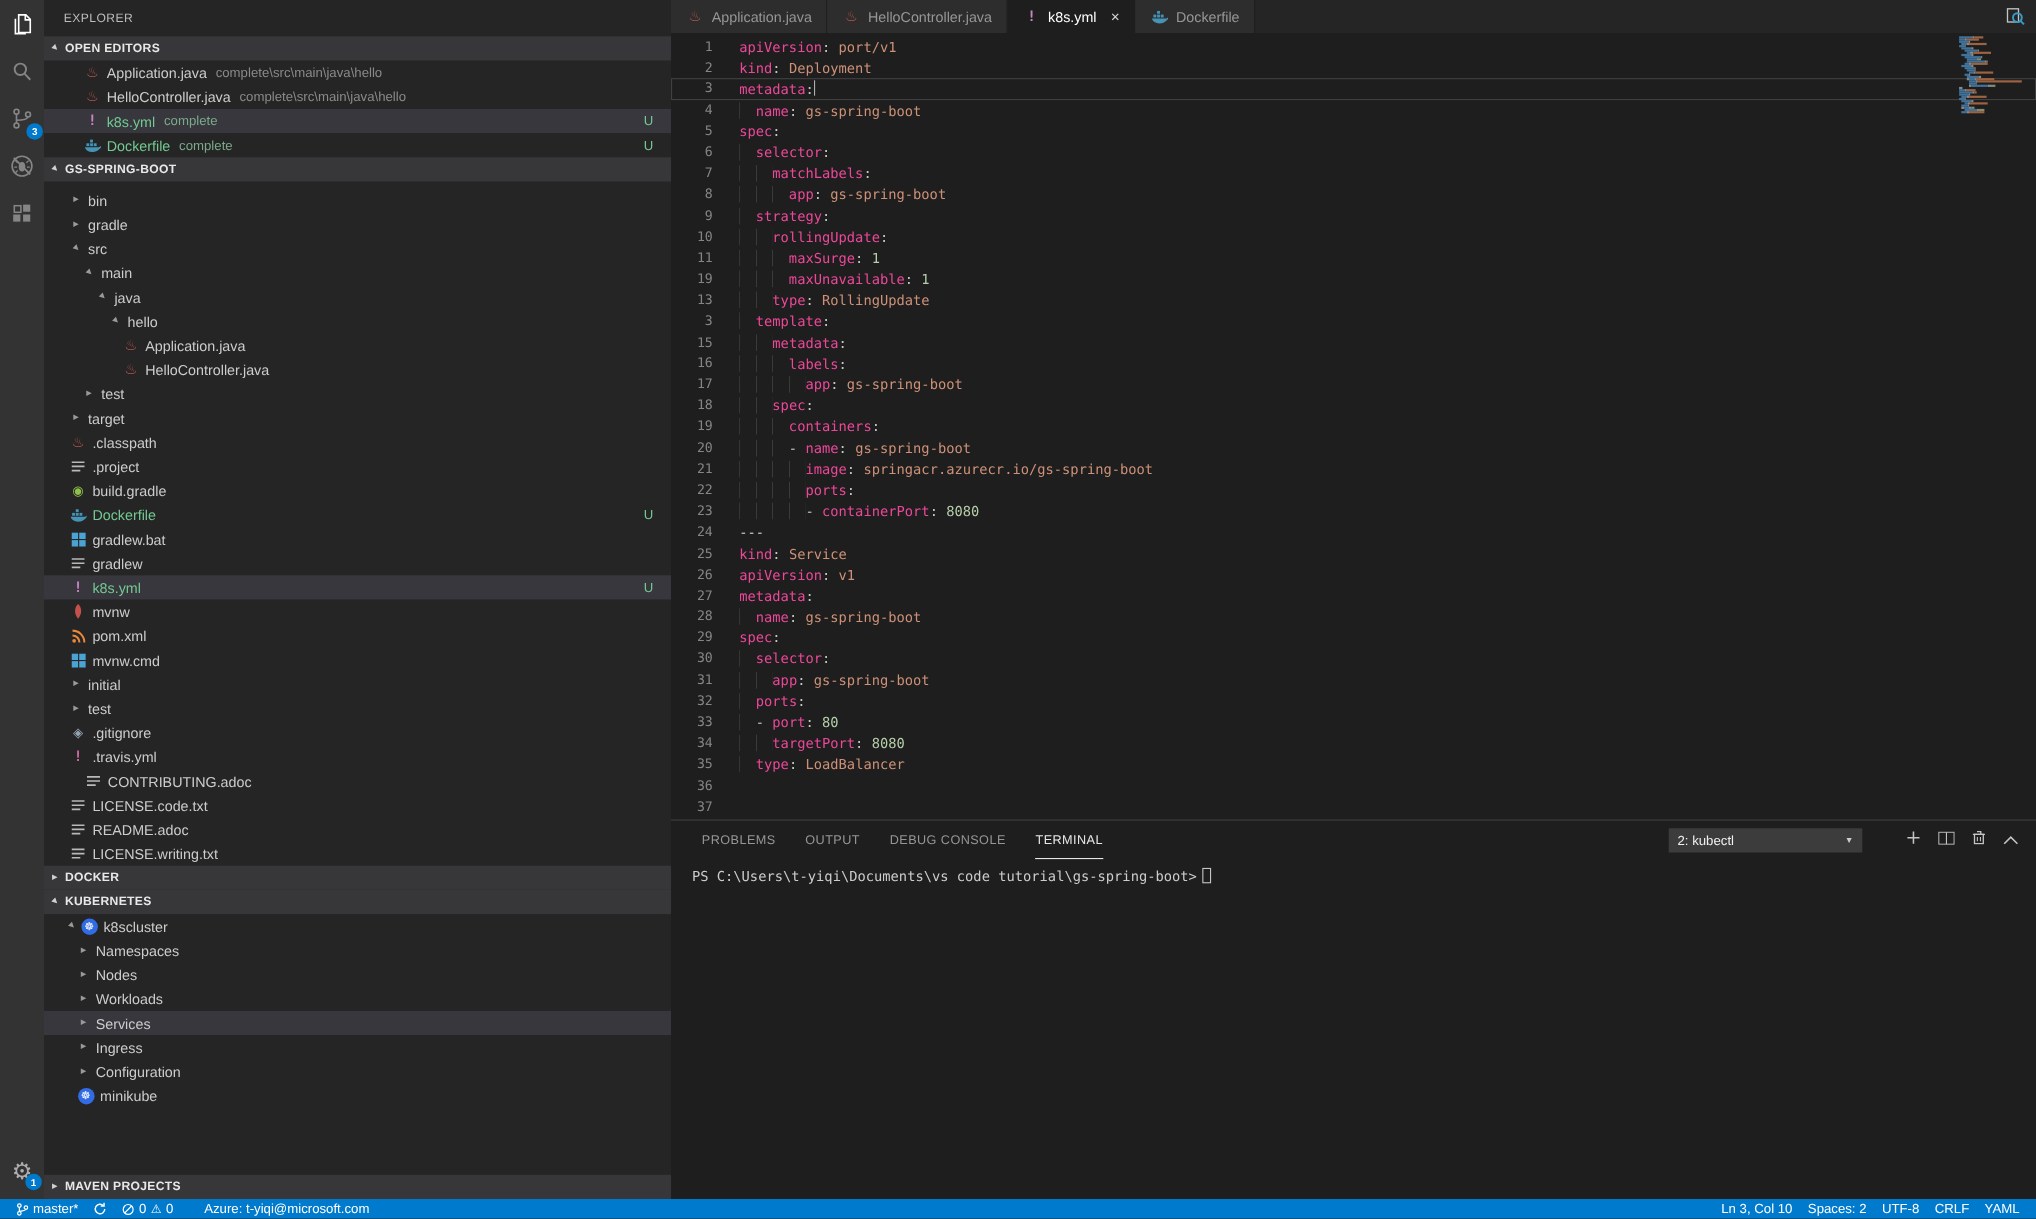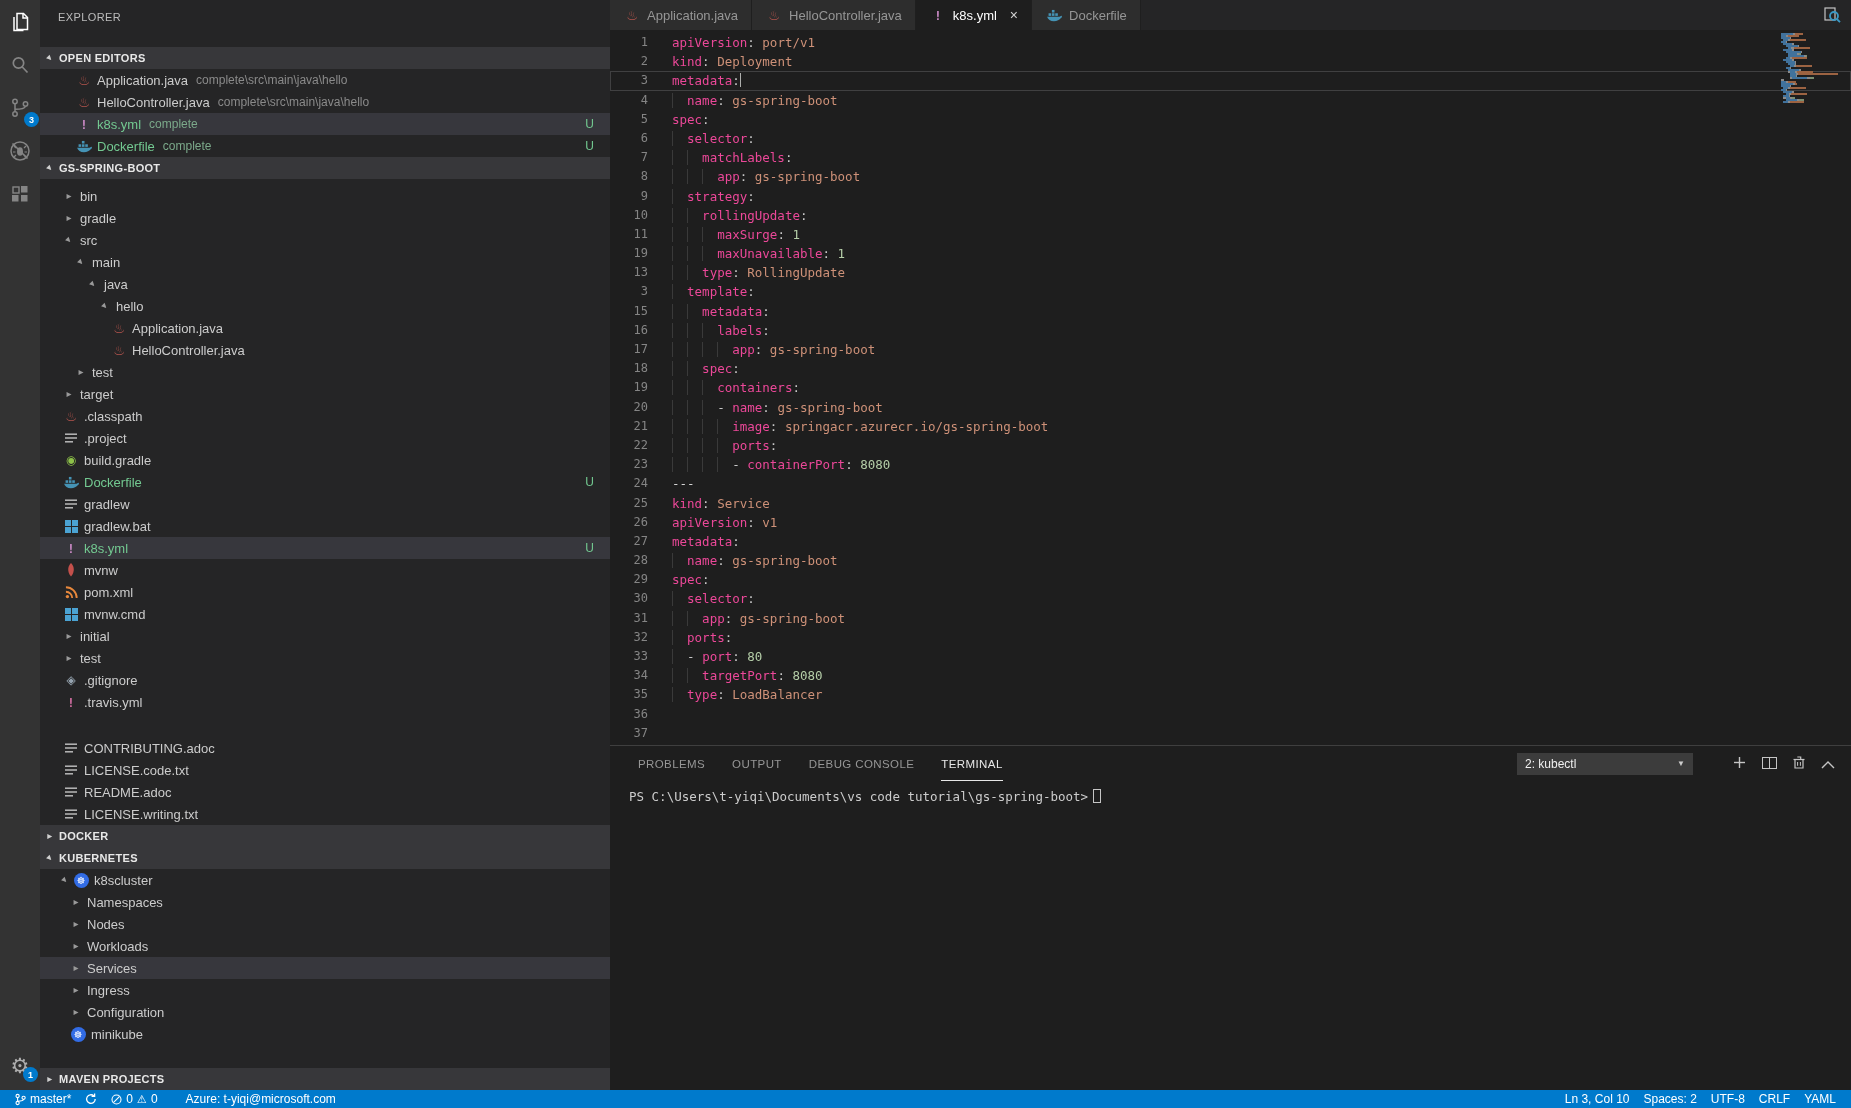--- a/index.html
+++ b/index.html
@@ -15,21 +15,21 @@
   .activity-bar { width:40px; flex:none; background:#333333; position:relative; }
   .ab-item { height:43px; display:flex; align-items:center; justify-content:center; color:#858585; position:relative; }
   .ab-item.active { color:#ffffff; }
   .ab-badge { position:absolute; right:1px; bottom:2px; min-width:15px; height:15px; border-radius:8px;
     background:#007acc; color:#fff; font-size:9px; font-weight:bold; display:flex; align-items:center; justify-content:center; }
   .ab-gear { position:absolute; bottom:12px; left:0; width:40px; display:flex; justify-content:center; color:#aeaeae; font-size:21px; }
   .ab-gear .ab-badge { right:2px; bottom:-4px; }
 
   
   .sidebar { width:570px; flex:none; background:#252526; font-size:13px; display:flex; flex-direction:column; overflow:hidden; }
-  .sb-title { height:47px; flex:none; line-height:35px; padding-left:18px; font-size:11px; color:#bcbcbc; letter-spacing:.4px; }
+  .sb-title { height:33px; flex:none; line-height:35px; padding-left:18px; font-size:11px; color:#bcbcbc; letter-spacing:.4px; }
   .sect { height:22px; flex:none; background:#37373a; display:flex; align-items:center; padding-left:3px;
     font-size:11px; font-weight:bold; color:#e8e8e8; letter-spacing:.3px; }
   .rows { flex:none; }
   .row { height:22px; display:flex; align-items:center; position:relative; white-space:nowrap; }
   .row.selected { background:#37373d; }
   .tw { display:inline-block; width:14px; flex:none; color:#9a9a9a; font-size:10px; text-align:center; line-height:14px; }
   .tw.open { transform:rotate(45deg); }
   .sect .tw { color:#d0d0d0; margin-right:2px; }
   .ic { display:inline-flex; width:18px; flex:none; justify-content:center; align-items:center; }
   .lbl { margin-left:4px; color:#cccccc; }
@@ -261,43 +261,43 @@
                 <rect x="8.8" y="4.6" width="2.8" height="2.8"></rect>
                 <path d="M0 8.4h13.2c1.3 0 2.2-.5 2.8-1.3.3.9-.1 2-1 2.7-1.6 1.9-4.2 3.4-7.6 3.4-3.8 0-6.5-1.9-7.4-4.8z"></path>
               </g>
             </svg>
           </span>
           <span class="lbl">Dockerfile</span>
           <span class="badge-u">U</span>
         </div>
         <div class="row" style="padding-left: 22px;">
           <span class="ic">
-            <svg width="12" height="12" viewBox="0 0 12 12">
-              <g stroke="#b9b9b9" stroke-width="1.5">
-                <line x1="0" y1="2.2" x2="12" y2="2.2"></line>
-                <line x1="0" y1="6" x2="12" y2="6"></line>
-                <line x1="0" y1="9.8" x2="8" y2="9.8"></line>
-              </g>
-            </svg>
-          </span>
-          <span class="lbl">gradlew</span>
-        </div>
-        <div class="row" style="padding-left: 22px;">
-          <span class="ic">
             <svg width="13" height="13" viewBox="0 0 13 13">
               <g fill="#4ba3d3">
                 <rect x="0" y="0" width="6" height="6"></rect>
                 <rect x="7" y="0" width="6" height="6"></rect>
                 <rect x="0" y="7" width="6" height="6"></rect>
                 <rect x="7" y="7" width="6" height="6"></rect>
               </g>
             </svg>
           </span>
           <span class="lbl">gradlew.bat</span>
         </div>
+        <div class="row" style="padding-left: 22px;">
+          <span class="ic">
+            <svg width="12" height="12" viewBox="0 0 12 12">
+              <g stroke="#b9b9b9" stroke-width="1.5">
+                <line x1="0" y1="2.2" x2="12" y2="2.2"></line>
+                <line x1="0" y1="6" x2="12" y2="6"></line>
+                <line x1="0" y1="9.8" x2="8" y2="9.8"></line>
+              </g>
+            </svg>
+          </span>
+          <span class="lbl">gradlew</span>
+        </div>
         <div class="row selected green" style="padding-left: 22px;">
           <span class="ic yaml-ic" style="color: rgb(197, 134, 192);">!</span>
           <span class="lbl">k8s.yml</span>
           <span class="badge-u">U</span>
         </div>
         <div class="row" style="padding-left: 22px;">
           <span class="ic">
             <svg width="10" height="14" viewBox="0 0 10 14">
               <path d="M5 0C8.2 3 9.2 8.4 5 13.6 0.8 8.4 1.8 3 5 0z" fill="#c4504b"></path>
             </svg>
@@ -336,21 +336,21 @@
           <span class="lbl">test</span>
         </div>
         <div class="row" style="padding-left: 22px;">
           <span class="ic git-ic">◈</span>
           <span class="lbl">.gitignore</span>
         </div>
         <div class="row" style="padding-left: 22px;">
           <span class="ic yaml-ic" style="color: rgb(204, 107, 157);">!</span>
           <span class="lbl">.travis.yml</span>
         </div>
-        <div class="row" style="padding-left: 22px; margin-top: 24px;">
+        <div class="row" style="padding-left: 36px;">
           <span class="ic">
             <svg width="12" height="12" viewBox="0 0 12 12">
               <g stroke="#b9b9b9" stroke-width="1.5">
                 <line x1="0" y1="2.2" x2="12" y2="2.2"></line>
                 <line x1="0" y1="6" x2="12" y2="6"></line>
                 <line x1="0" y1="9.8" x2="8" y2="9.8"></line>
               </g>
             </svg>
           </span>
           <span class="lbl">CONTRIBUTING.adoc</span>

